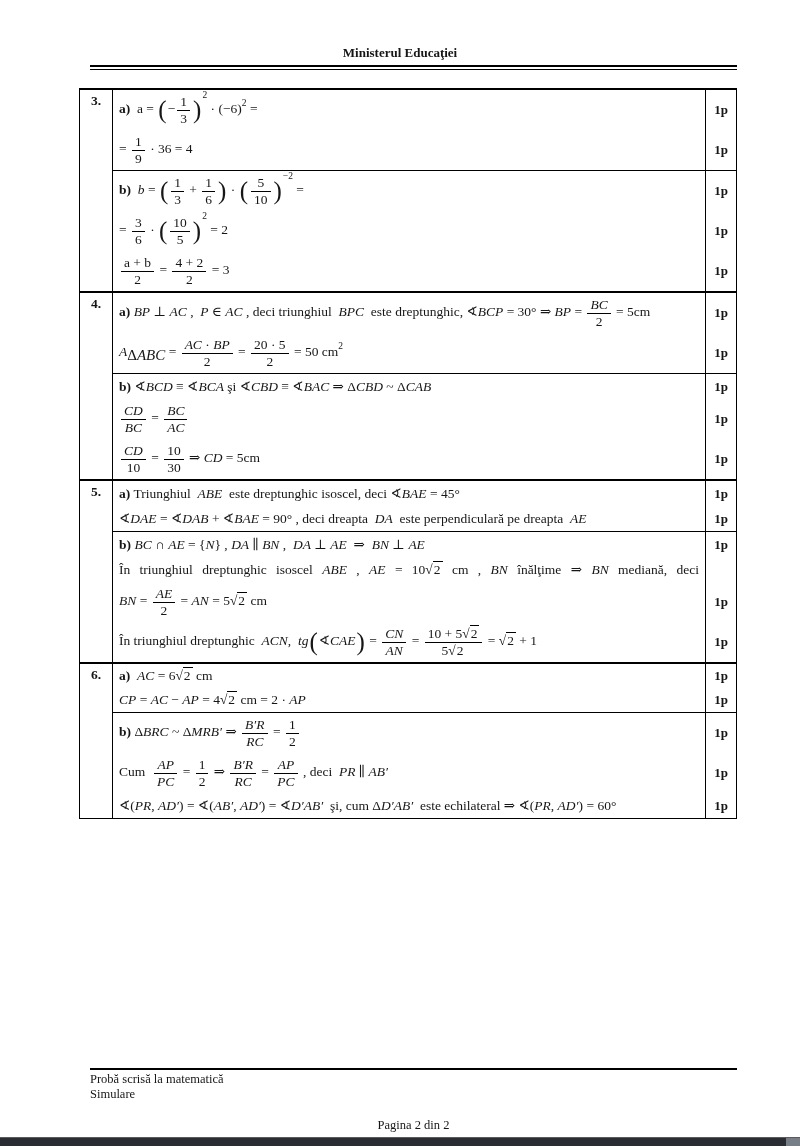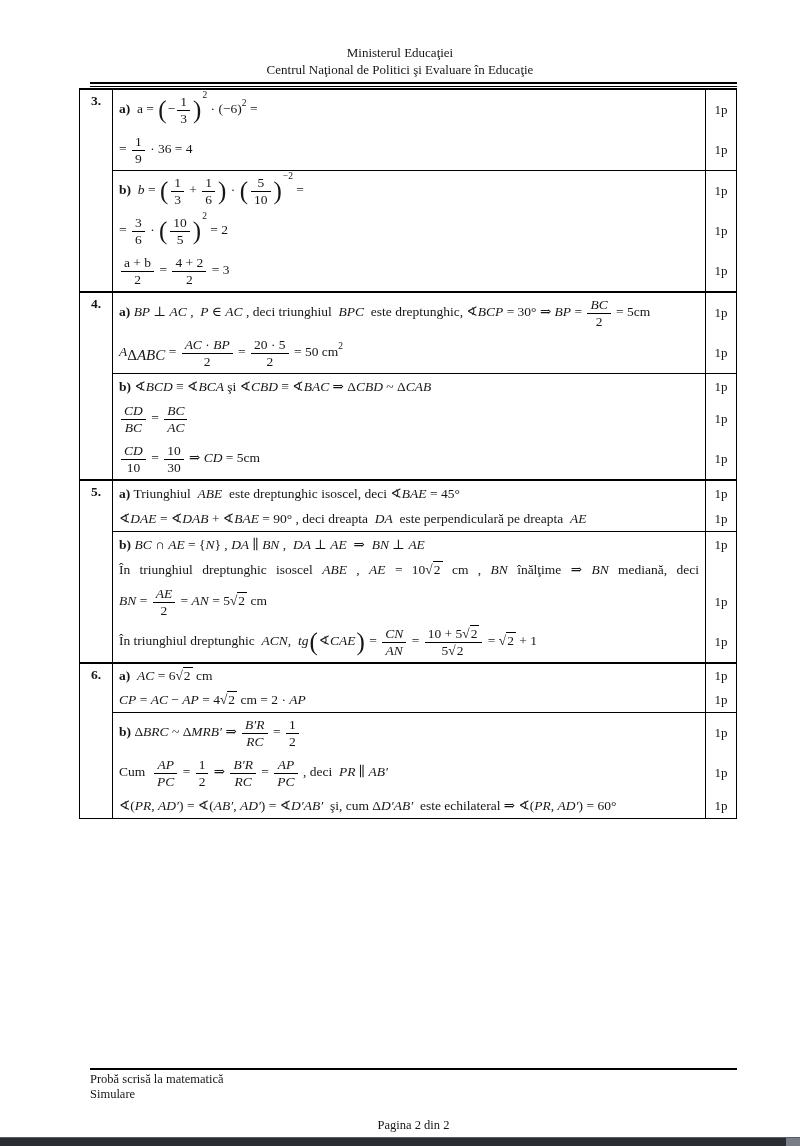--- a/index.html
+++ b/index.html
@@ -3,38 +3,38 @@
 <meta charset="utf-8">
 <style>
   html,body{margin:0;padding:0;}
   body{
     width:800px;height:1146px;position:relative;overflow:hidden;
     background:#ffffff;color:#161616;
     font-family:"Liberation Serif","DejaVu Serif",serif;
     font-size:13.5px;
   }
   
-  .doc-header{padding-top:45px;text-align:center;font-weight:normal;font-size:13px;line-height:1.3;}
+  .doc-header{padding-top:45px;text-align:center;font-weight:bold;font-size:13px;line-height:1.3;}
   .header-rule{margin:3px 63px 0 90px;height:2px;border-top:2px solid #000;border-bottom:1px solid #000;}
   
   .barem-table{
     position:absolute;left:79px;top:88px;width:658px;
     border:1px solid #000;border-top:2px solid #000;box-sizing:border-box;
     background:#fff;
   }
   .problem{display:flex;border-bottom:2px solid #000;}
   .problem:last-child{border-bottom:none;}
   .num-cell{width:33px;flex:0 0 33px;border-right:1px solid #000;font-weight:bold;text-align:center;padding-top:3px;box-sizing:border-box;}
   .subrows{flex:1;display:flex;flex-direction:column;min-width:0;}
   .subrow{border-bottom:1px solid #000;}
   .subrow:last-child{border-bottom:none;}
   .line{display:flex;align-items:stretch;justify-content:flex-end;}
   .line-content{flex:1;padding:4px 6px;min-width:0;}
   .line-content.justify{text-align:justify;text-align-last:justify;}
-  .line-points{flex:0 0 30px;width:30px;border-left:1px solid #000;display:flex;align-items:center;justify-content:center;font-weight:normal;font-size:13px;}
+  .line-points{flex:0 0 30px;width:30px;border-left:1px solid #000;display:flex;align-items:center;justify-content:center;font-weight:bold;font-size:13px;}
   
   f{display:inline-flex;flex-direction:column;vertical-align:middle;text-align:center;margin:0 2px;line-height:1.15;}
   f n{display:block;border-bottom:1px solid #000;padding:0 3px;}
   f d{display:block;padding:0 3px;}
   g{display:inline-block;font-size:25px;line-height:0;vertical-align:middle;transform:scaleY(1.05);margin:0 1px;font-weight:normal;}
   sup{font-size:9.5px;vertical-align:7px;line-height:0;}
   g + sup{vertical-align:15px;}
   sub{font-size:15px;vertical-align:-4px;line-height:0;}
   v{border-top:1px solid #000;padding:0 2px 0 1px;}
   i{font-style:italic;}
@@ -45,21 +45,20 @@
   .footer-center{text-align:center;margin-top:16px;}
   
   .bottom-bar{position:absolute;left:0;bottom:0;width:800px;height:8px;background:#2a2d32;border-top:1px solid #555c63;}
   .bottom-bar .right-seg{position:absolute;right:0;top:0;height:100%;width:14px;background:#787e86;}
 </style>
 </head>
 <body>
 
 <div class="doc-header">
   <div>Ministerul Educaţiei</div>
-  <div>Centrul Naţional de Politici şi Evaluare în Educaţie</div>
 </div>
 <div class="header-rule"></div>
 
 <div class="barem-table" id="barem-table">
   <div class="problem">
     <div class="num-cell">3.</div>
     <div class="subrows">
         <div class="subrow">
           <div class="line">
             <div class="line-content"><b>a)</b>&nbsp; a = <g>(</g>−<f>

